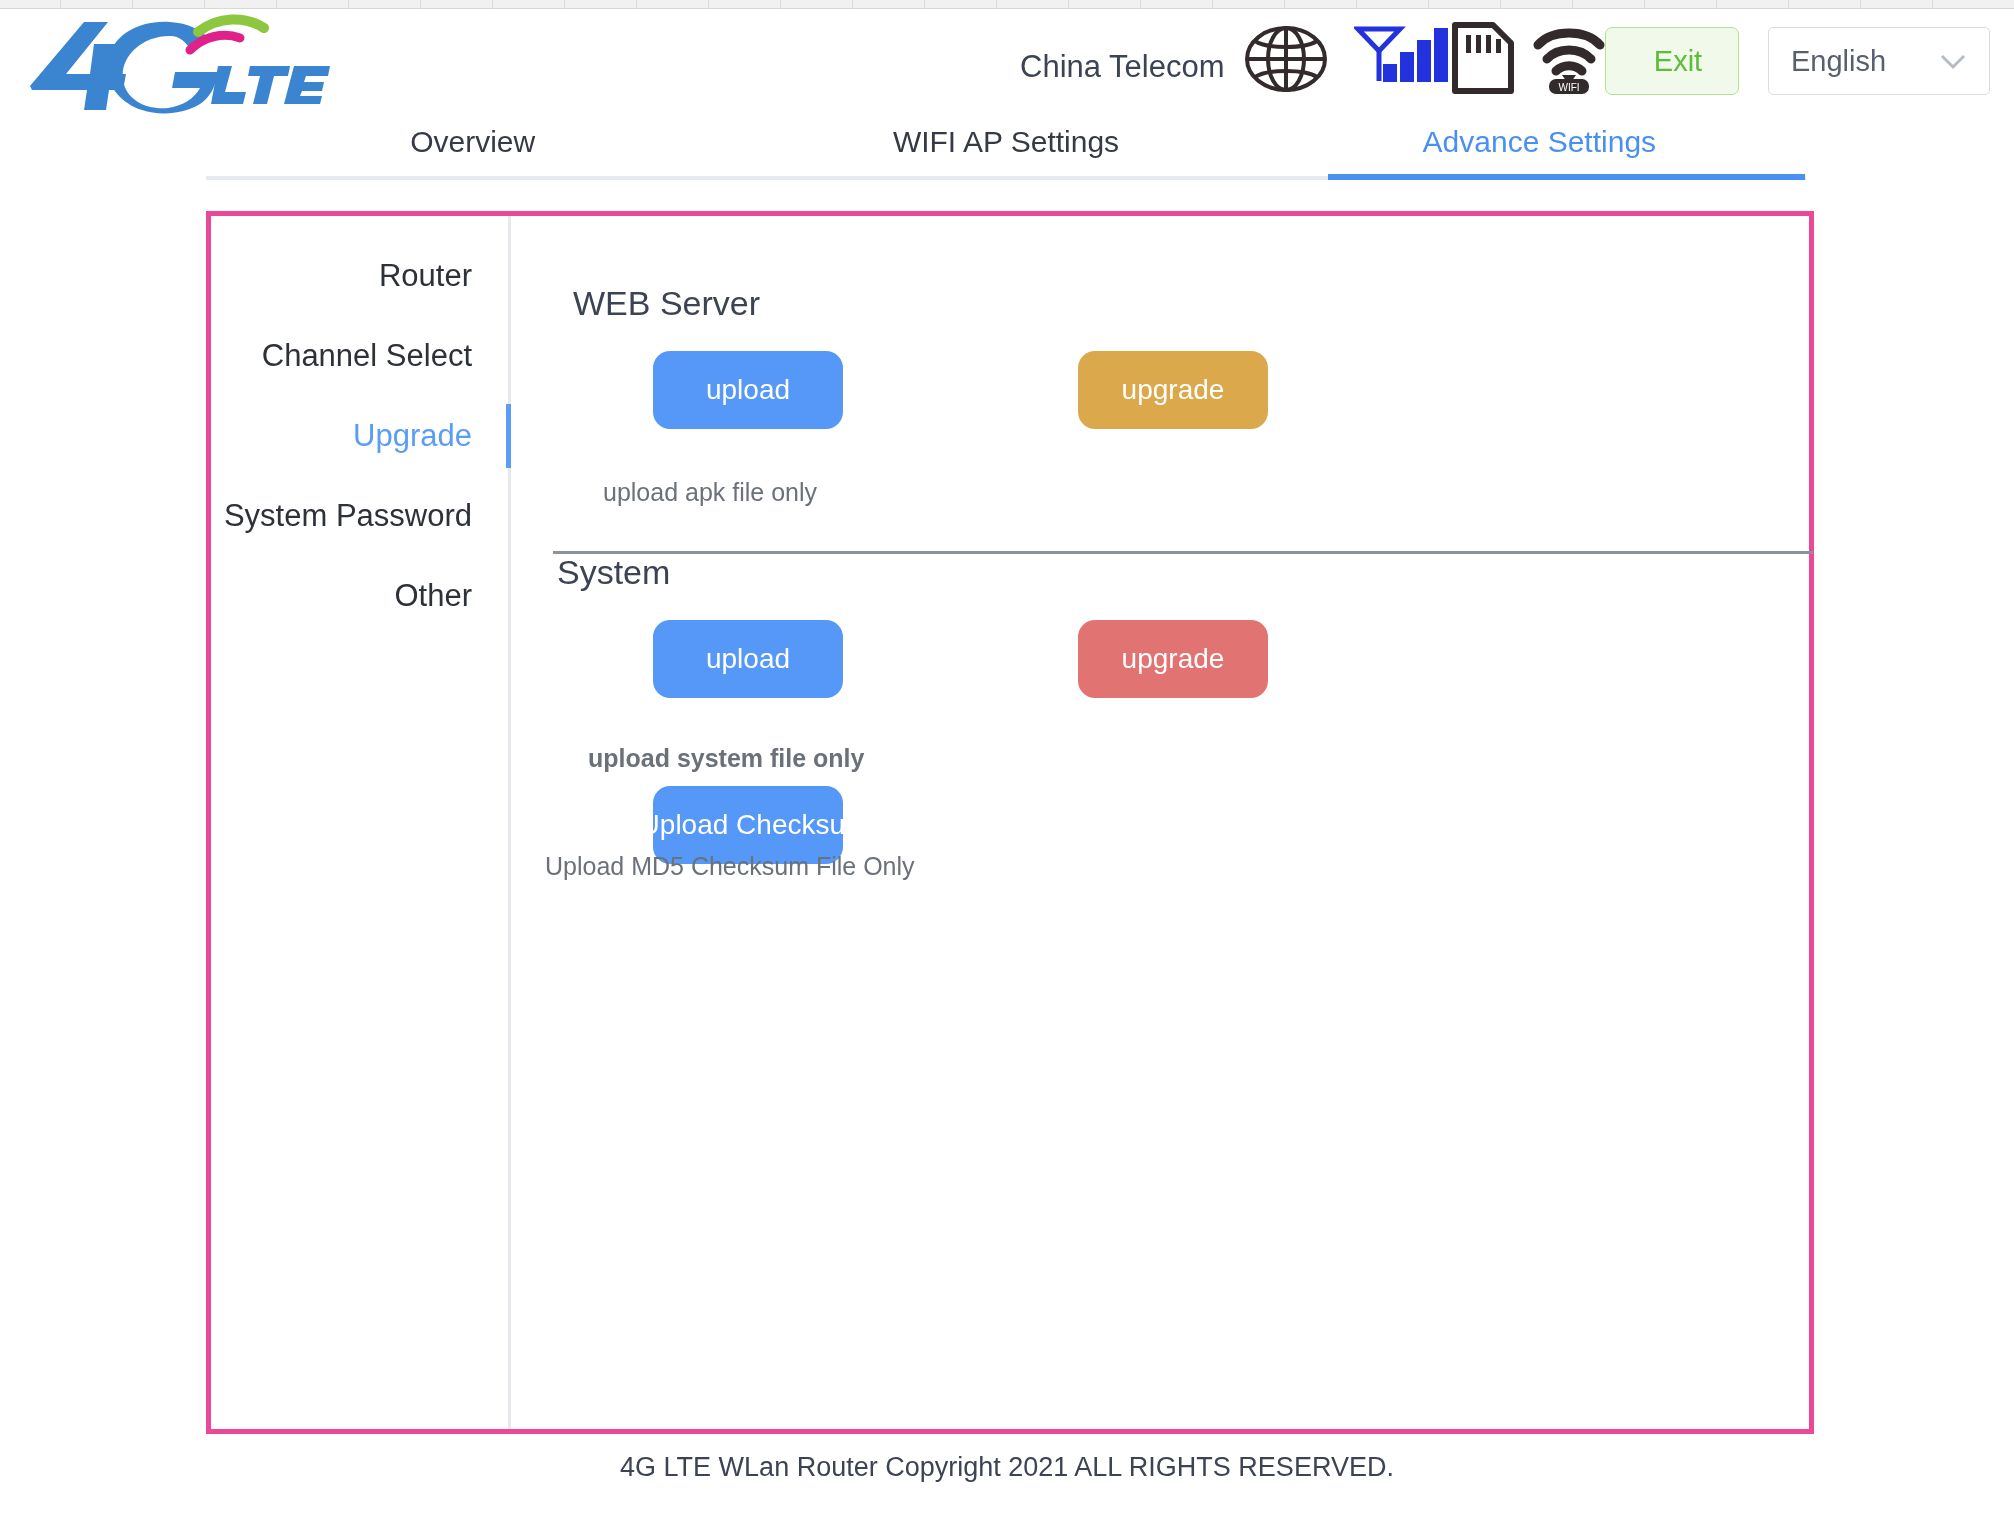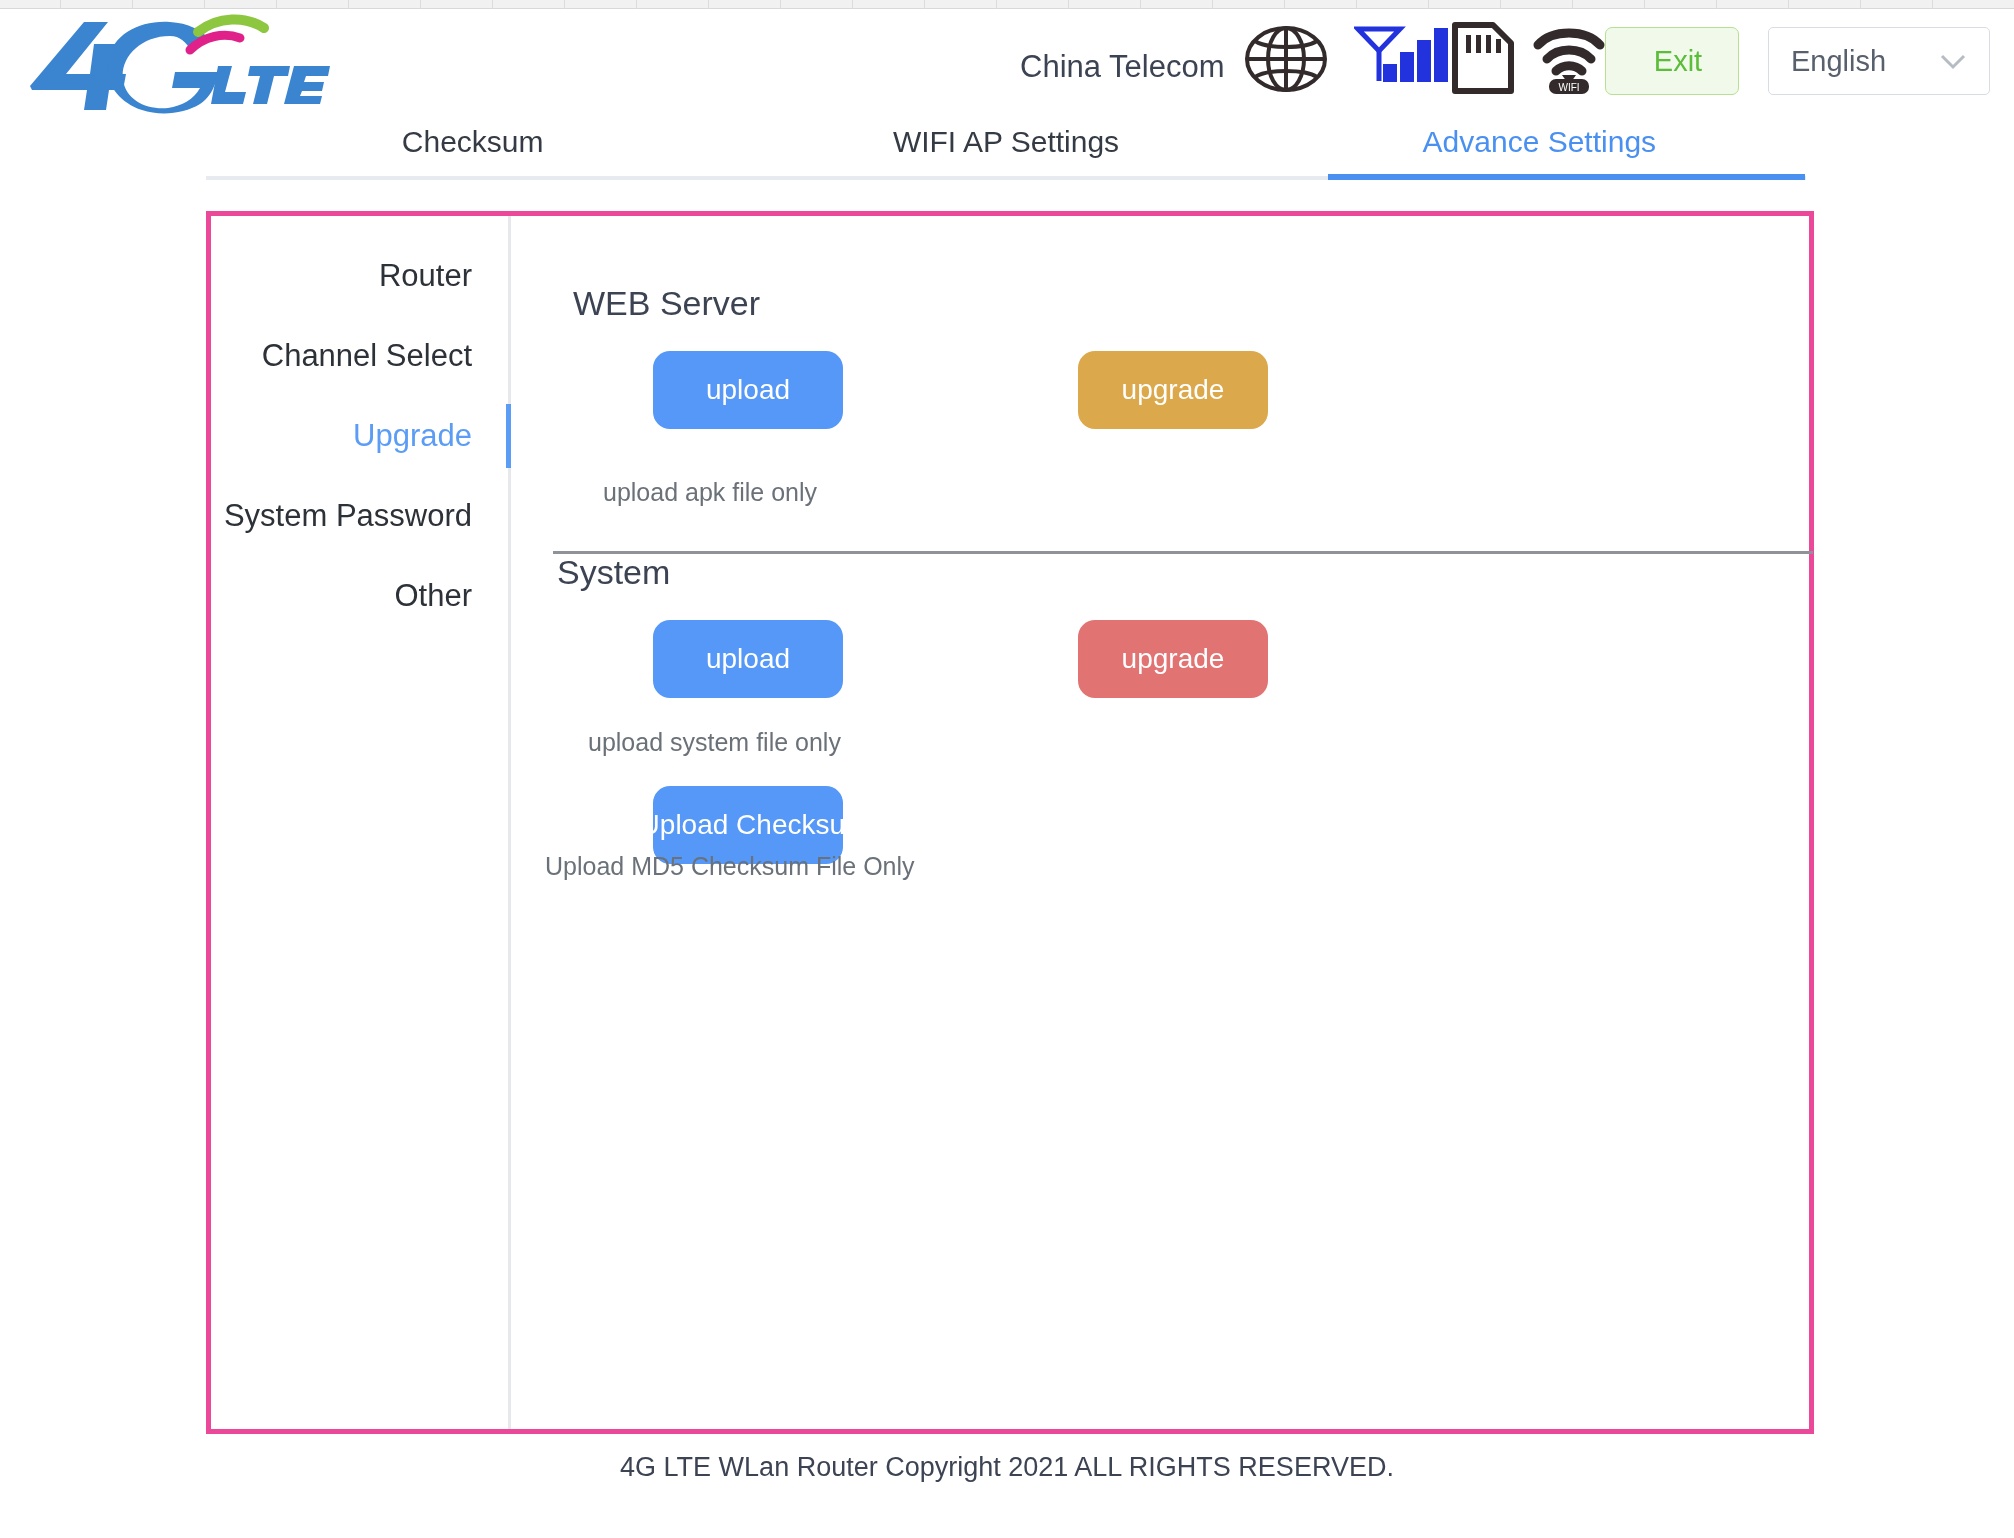--- a/index.html
+++ b/index.html
@@ -252,21 +252,21 @@
       <span class="lang-caret">
         <svg width="28" height="20" viewBox="0 0 28 20">
           <polyline points="3,4 14,15 25,4" fill="none" stroke="#b6bcc4" stroke-width="3"></polyline>
         </svg>
       </span>
     </div>
   </div>
 
   <div class="tabs">
     <div class="tab">
-      <span>Checksum</span>
+      <span>Overview</span>
     </div>
     <div class="tab">
       <span>WIFI AP Settings</span>
     </div>
     <div class="tab active">
       <span>Advance Settings</span>
     </div>
   </div>
   <div class="tabs-rule"></div>
   <div class="tabs-underline"></div>
@@ -310,21 +310,21 @@
       <div class="section-title" style="left:46px; top:337px;">System</div>
 
       <div class="btn" style="left:142px; top:404px; width:190px; height:78px; background:#5598F7;">
         <span>upload</span>
       </div>
 
       <div class="btn" style="left:567px; top:404px; width:190px; height:78px; background:#E27373;">
         <span>upgrade</span>
       </div>
 
-      <div class="hint" style="left:77px; top:512px;">upload system file only</div>
+      <div class="hint" style="left:77px; top:528px;font-weight:bold;">upload system file only</div>
 
       <div class="btn" style="left:142px; top:570px; width:190px; height:78px; background:#5598F7;">
         <span style="margin-left:12px;">Upload Checksum</span>
       </div>
 
       <div class="hint" style="left:34px; top:636px;">Upload MD5 Checksum File Only</div>
 
     </div>
   </div>
 

